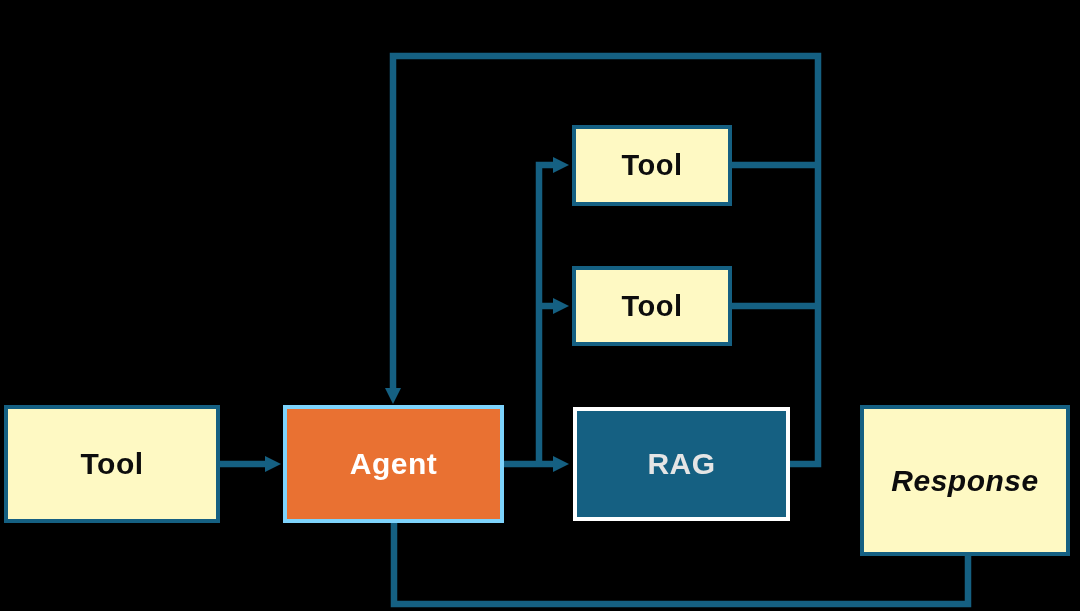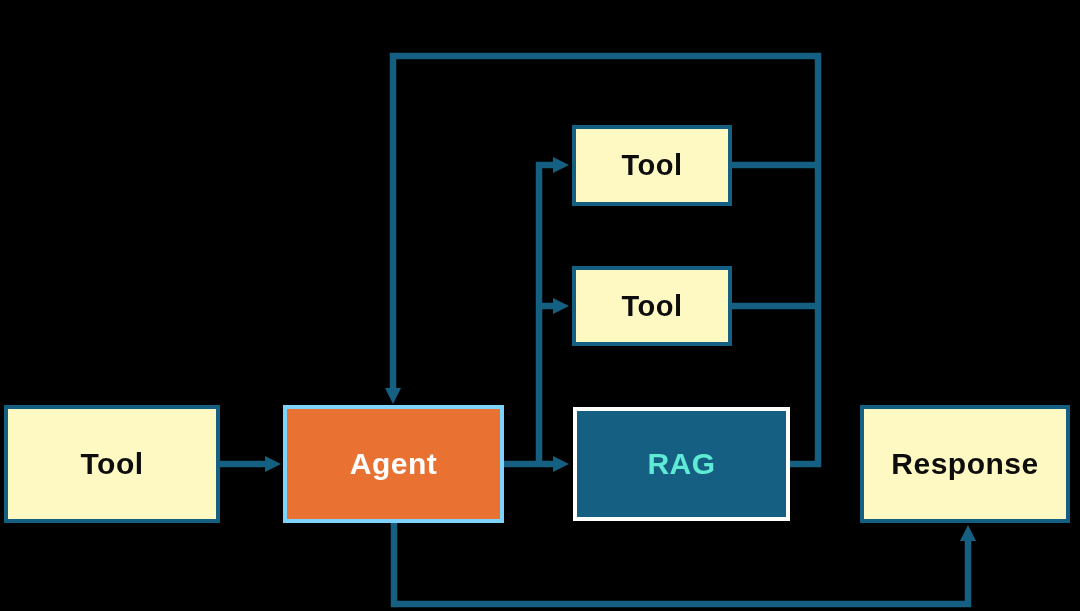--- a/index.html
+++ b/index.html
@@ -38,28 +38,28 @@
     color: #0D0D0D;
   }
   .node-orange {
     background: #E97132;
     border: 4px solid #7dd3fc;
     color: #FFFFFF;
   }
   .node-teal {
     background: #156082;
     border: 4px solid #FFFFFF;
-    color: #5eead4;
+    color: #e5e5e5;
   }
   #node-query    { left: 4px;   top: 405px; width: 216px; height: 118px; }
   #node-agent    { left: 283px; top: 405px; width: 221px; height: 118px; }
   #node-tool-top { left: 572px; top: 125px; width: 160px; height: 81px;  font-size: 29px; }
   #node-tool-bot { left: 572px; top: 266px; width: 160px; height: 80px;  font-size: 29px; }
   #node-rag      { left: 573px; top: 407px; width: 217px; height: 114px; }
-  #node-response { left: 860px; top: 405px; width: 210px; height: 118px; }
+  #node-response { left: 860px; top: 405px; width: 210px; height: 151px; font-style: italic; }
   .edge {
     fill: none;
     stroke: #156082;
     stroke-width: 6.5;
     stroke-linejoin: miter;
     stroke-linecap: butt;
   }
   .arrowhead {
     fill: #156082;
     stroke: none;

